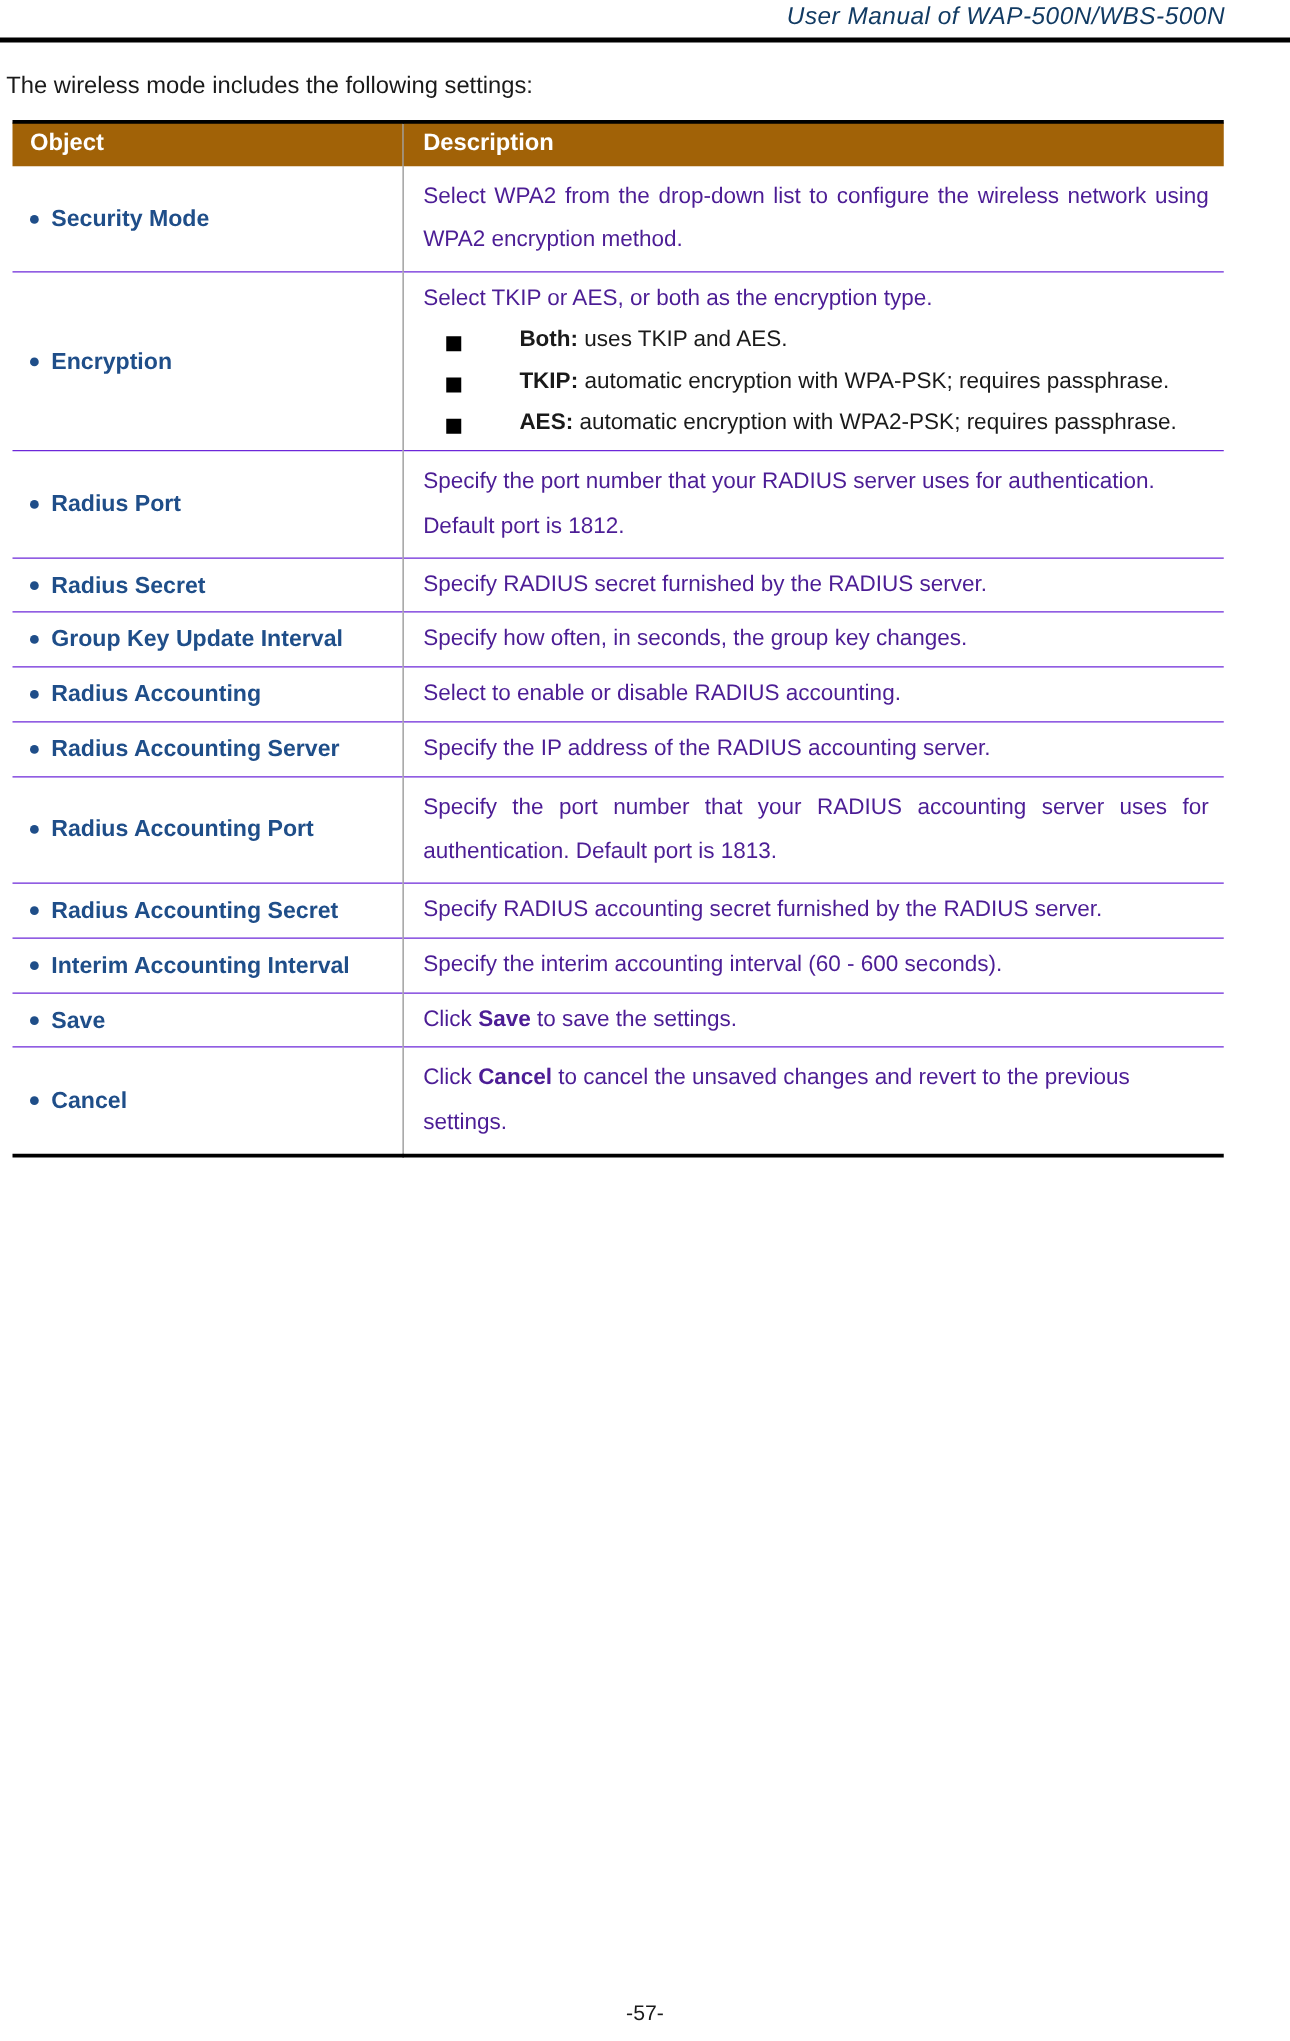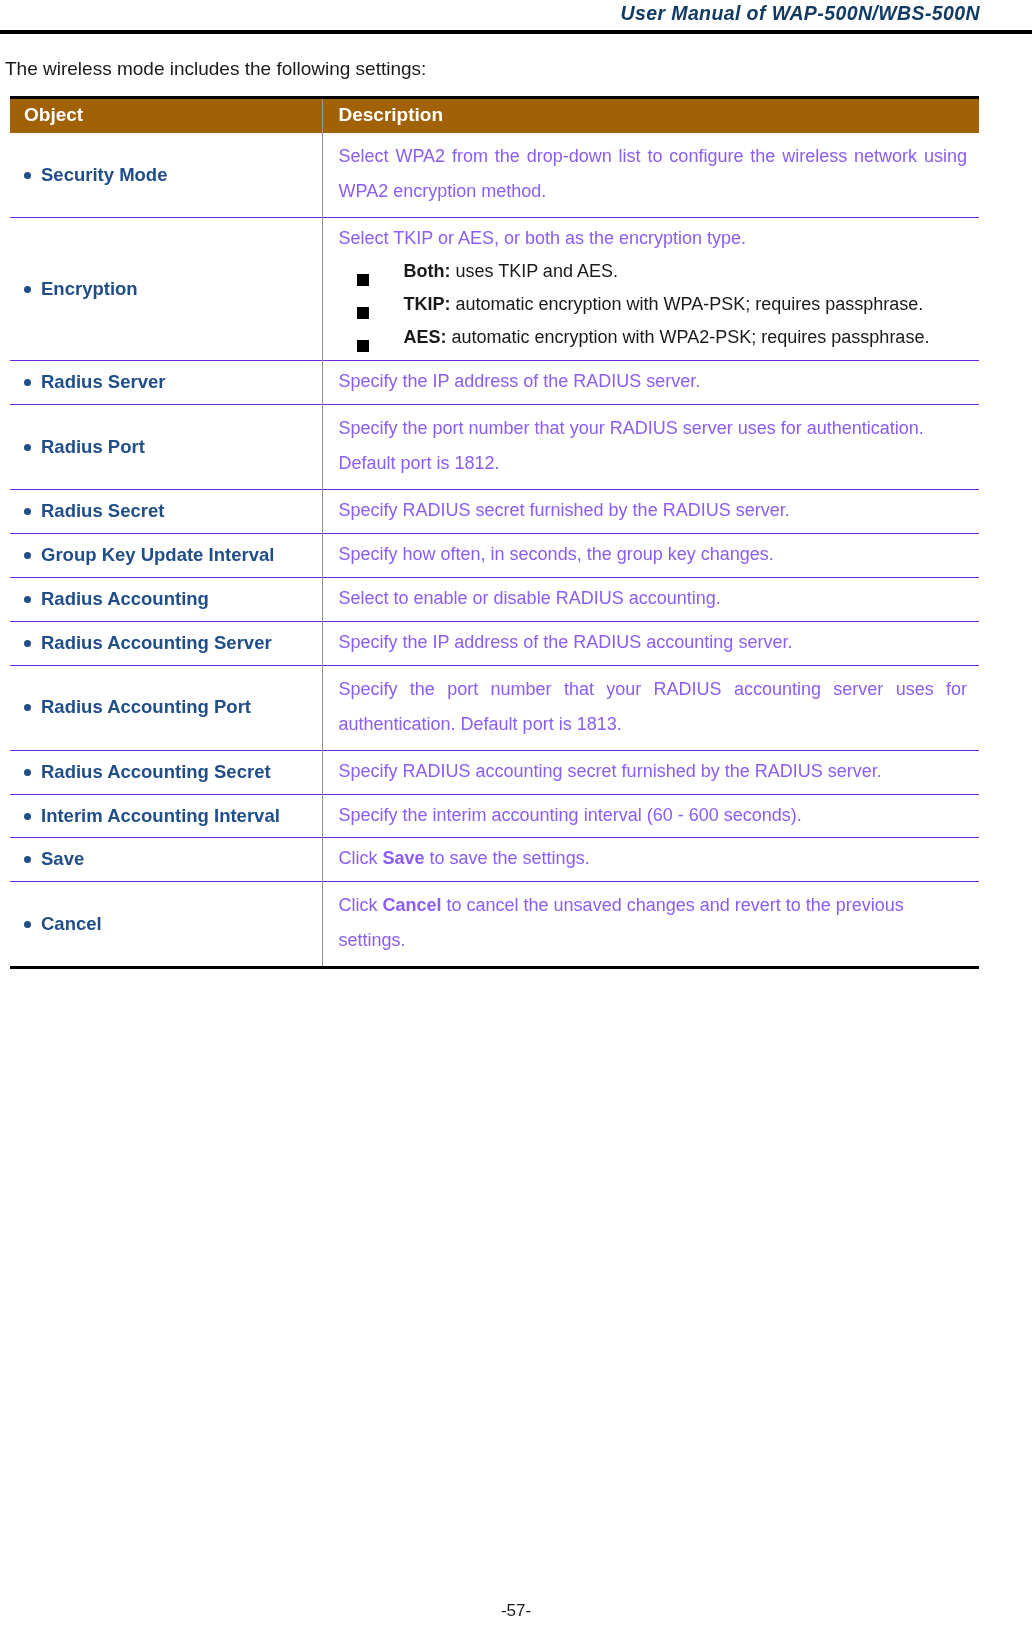--- a/index.html
+++ b/index.html
@@ -23,21 +23,21 @@
     top: 0;
     left: 0;
     width: 1032px;
     height: 36px;
   }
   .header-title {
     position: absolute;
     right: 52px;
     top: 2px;
     font-size: 19.5px;
-    font-weight: bold;
+    font-weight: normal;
     font-style: italic;
     color: #123B63;
     letter-spacing: 0.4px;
     white-space: nowrap;
   }
   .header-rule {
     position: absolute;
     left: 0;
     top: 30px;
     width: 1032px;
@@ -117,42 +117,42 @@
     height: 7px;
     border-radius: 50%;
     background: #1F4E89;
     margin-top: 9px;
   }
   .obj-label { display: block; }
 
   
   .desc-text {
     font-size: 18px;
-    color: #8b5cf6;
+    color: #4c1d95;
     line-height: 1.95;
   }
   .desc-text.justify {
     text-align: justify;
     text-align-last: left;
   }
   .desc-text.lead {
     line-height: 1.6;
   }
   .desc-strong { font-weight: bold; }
 
   
   .sub-list {
     margin: 2px 0 0 0;
     padding: 0;
     list-style: none;
   }
   .sub-list li {
     display: flex;
-    align-items: flex-end;
-    gap: 0;
+    align-items: center;
+    gap: 12px;
     font-size: 18px;
     color: #1a1a1a;
     line-height: 1.62;
     margin-top: 4px;
   }
   .sq-bullet {
     flex: 0 0 auto;
     width: 12px;
     height: 12px;
     background: #000000;
@@ -229,31 +229,20 @@
             <span class="sub-text"><span class="desc-strong">TKIP:</span><span> automatic encryption with WPA-PSK; requires passphrase.</span></span>
           </li>
           <li>
             <span class="sq-bullet"></span>
             <span class="sub-text"><span class="desc-strong">AES:</span><span> automatic encryption with WPA2-PSK; requires passphrase.</span></span>
           </li>
         </ul>
       </td>
     </tr>
 
-    <tr class="row-single">
-      <td class="cell-object">
-        <div class="obj-item">
-          <span class="obj-bullet"></span>
-          <span class="obj-label">Radius Server</span>
-        </div>
-      </td>
-      <td class="cell-desc">
-        <div class="desc-text lead">Specify the IP address of the RADIUS server.</div>
-      </td>
-    </tr>
 
     <tr>
       <td class="cell-object">
         <div class="obj-item">
           <span class="obj-bullet"></span>
           <span class="obj-label">Radius Port</span>
         </div>
       </td>
       <td class="cell-desc">
         <div class="desc-text">Specify the port number that your RADIUS server uses for authentication. Default port is 1812.</div>

